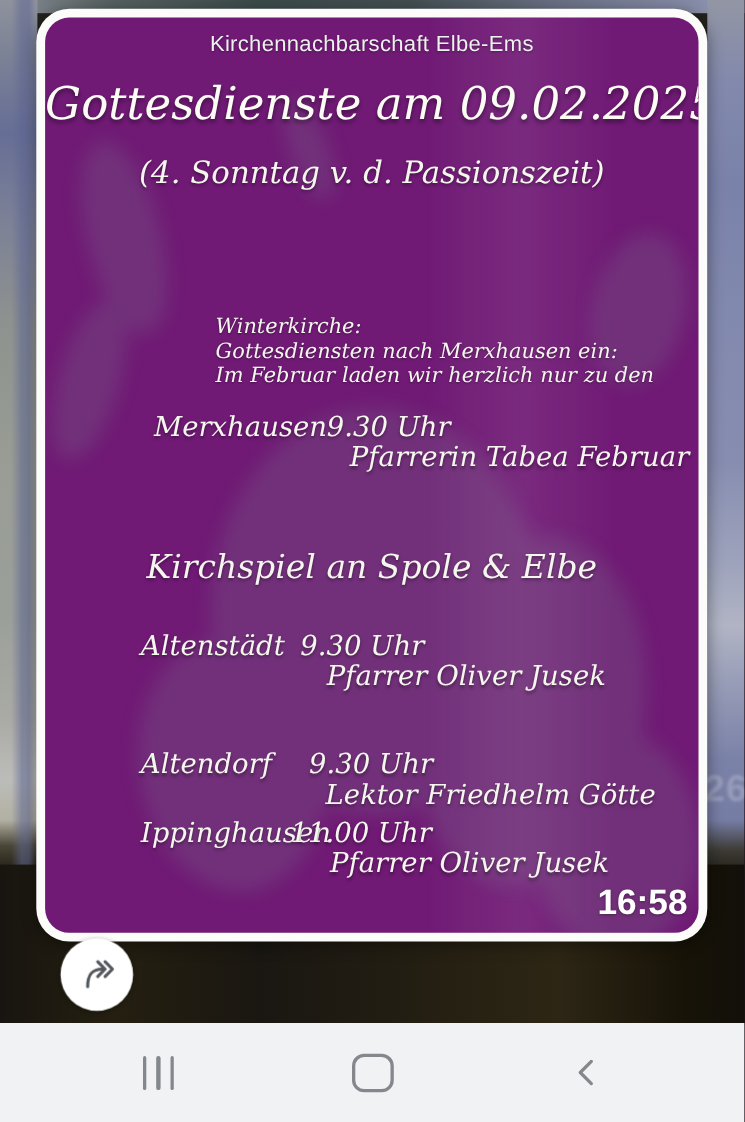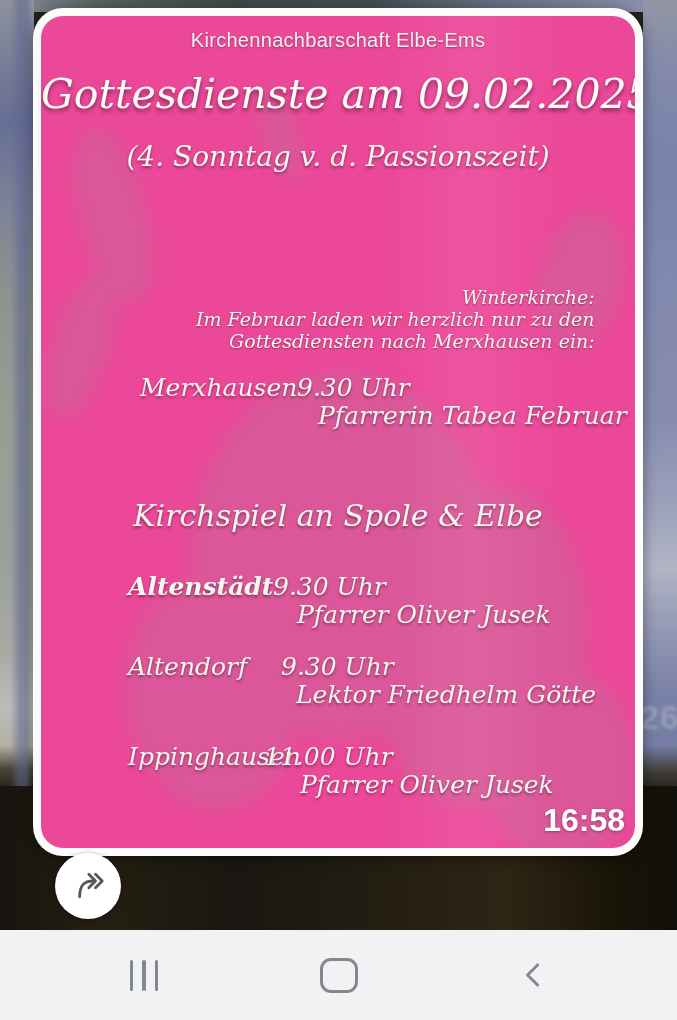--- a/index.html
+++ b/index.html
@@ -36,35 +36,35 @@
   }
 
   
   .card {
     position:absolute; left:33px; top:8px; width:610px; height:848px;
     background:#fcfcfa; border-radius:30px; padding:8px;
     box-shadow:0 3px 14px rgba(0,0,0,.4);
   }
   .card-inner {
     position:relative; width:100%; height:100%;
-    background:#ec4899; border-radius:22px; overflow:hidden;
+    background:#701a75; border-radius:22px; overflow:hidden;
     color:#f5f7ee;
   }
   .hands { position:absolute; left:0; top:0; }
   .lightband {
     position:absolute; inset:0;
     background:linear-gradient(90deg, transparent 58%, rgba(255,255,255,.045) 66%, rgba(255,255,255,.07) 73%, rgba(255,255,255,.04) 80%, transparent 88%);
   }
 
   .poster-header {
     position:absolute; top:13px; left:0; width:100%; text-align:center;
     font:500 20px "Liberation Sans", sans-serif; color:#eef2ee;
     letter-spacing:.3px; text-shadow:0 1px 2px rgba(0,0,0,.35);
   }
-  .serif { font-family:"DejaVu Serif","Liberation Serif",serif; font-style:italic;text-align:right; }
+  .serif { font-family:"DejaVu Serif","Liberation Serif",serif; font-style:italic; }
   .poster-title {
     position:absolute; top:54px; left:0; width:100%; text-align:center;
     font-size:41px; font-weight:400; color:#fbfcf3;
     text-shadow:0 3px 4px rgba(0,0,0,.45); white-space:nowrap;
   }
   .poster-subtitle {
     position:absolute; top:124px; left:0; width:100%; text-align:center;
     font-size:28px; text-shadow:0 2px 3px rgba(0,0,0,.4);
   }
   .sec-heading {
@@ -77,22 +77,22 @@
   .notes {
     position:absolute; top:270px; left:155px;
     font-size:19px; line-height:22px; text-shadow:0 1px 2px rgba(0,0,0,.4);
     white-space:nowrap;
   }
   .entry { position:absolute; left:0; width:100%; height:62px;
     font-size:25px; text-shadow:0 2px 3px rgba(0,0,0,.4); }
   .entry .place, .entry .time, .entry .officiant { position:absolute; top:0; white-space:nowrap; }
   .entry .officiant { top:28px; }
   .e1 { top:357px; } .e1 .place{left:99px;}  .e1 .time{left:256px;} .e1 .officiant{left:277px;}
-  .e2 { top:556px; } .e2 .place{left:87px;font-weight:bold;}  .e2 .time{left:232px;} .e2 .officiant{left:256px;}
-  .e3 { top:636px;font-style:italic; } .e3 .place{left:87px;}  .e3 .time{left:240px;} .e3 .officiant{left:255px;}
+  .e2 { top:556px; } .e2 .place{left:87px;}  .e2 .time{left:232px;} .e2 .officiant{left:256px;}
+  .e3 { top:664px;font-style:italic; } .e3 .place{left:87px;}  .e3 .time{left:240px;} .e3 .officiant{left:255px;}
   .e4 { top:726px; } .e4 .place{left:87px;}  .e4 .time{left:223px;} .e4 .officiant{left:259px;}
   .timestamp {
     position:absolute; top:786px; right:10px;
     font:700 32px "Liberation Sans", sans-serif; color:#ffffff;
     text-shadow:0 1px 3px rgba(0,0,0,.35);
     margin-left:22px;
   }
 
   
   .share-btn {
@@ -157,22 +157,22 @@
       </svg>
       <div class="lightband"></div>
 
       <div class="poster-header">Kirchennachbarschaft Elbe-Ems</div>
       <h1 class="poster-title serif">Gottesdienste am 09.02.2025</h1>
       <div class="poster-subtitle serif">(4. Sonntag v. d. Passionszeit)</div>
 
 
       <div class="notes serif">
         <div>Winterkirche:</div>
+        <div>Gottesdiensten nach Merxhausen ein:</div>
         <div>Im Februar laden wir herzlich nur zu den</div>
-        <div>Gottesdiensten nach Merxhausen ein:</div>
       </div>
 
       <div class="entry e1 serif">
         <span class="place">Merxhausen</span>
         <span class="time">9.30 Uhr</span>
         <div class="officiant">Pfarrerin Tabea Februar</div>
       </div>
 
       <div class="sec-heading sec2-heading serif">Kirchspiel an Spole &amp; Elbe</div>
 

